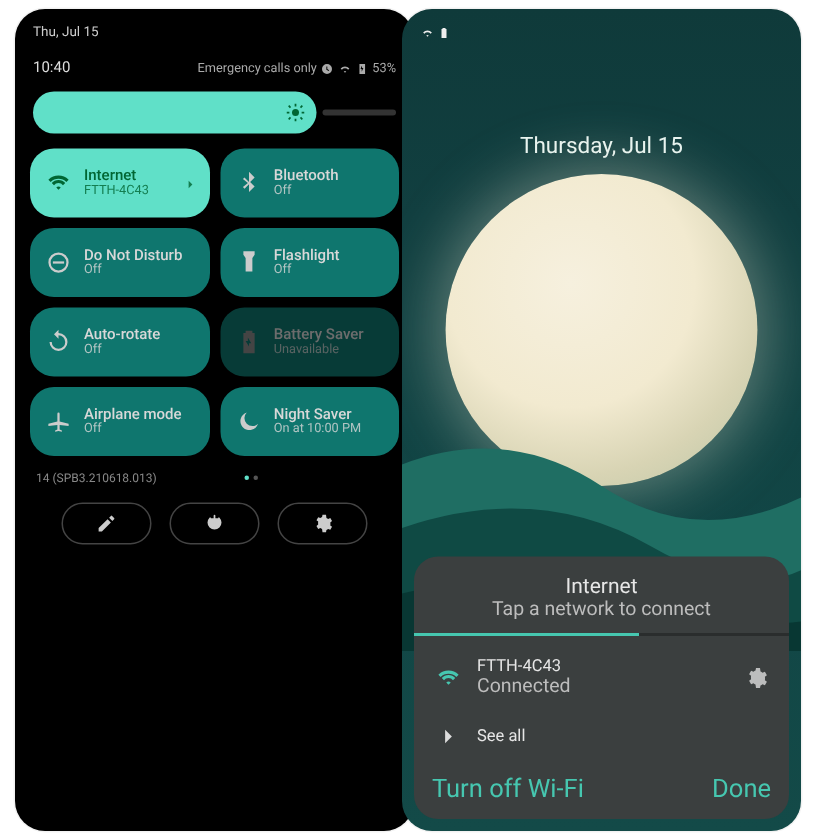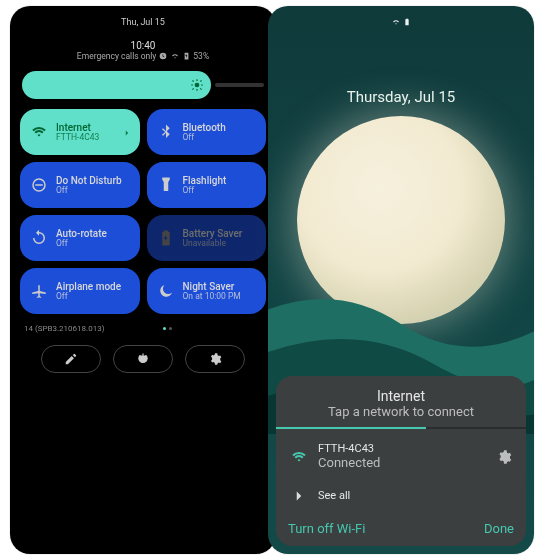--- a/index.html
+++ b/index.html
@@ -1,31 +1,31 @@
 <!DOCTYPE html>
 <html><head>
 <meta charset="utf-8">
 <style>
   html,body{margin:0;padding:0;background:#fff;font-family:Roboto,Arial,sans-serif;}
   .stage{width:560px;height:560px;position:relative;background:#fff;}
   .phone{position:absolute;top:6px;width:266px;height:548px;border-radius:20px;overflow:hidden;box-shadow:0 0 0 1px rgba(0,0,0,.05);}
   .phone.left{left:10px;background:#000;}
   .phone.right{left:268px;background:linear-gradient(180deg,#0f3a3a 0%,#113f40 25%,#114444 50%,#134a48 100%);}
-  .topbar{display:flex;justify-content:center;align-items:center;padding:6px 12px 0 12px;font-size:9px;color:#ccc;height:20px;}
+  .topbar{display:flex;justify-content:flex-start;align-items:center;padding:6px 12px 0 12px;font-size:9px;color:#ccc;height:20px;}
   .topbar.right{color:#eee;}
   .topbar .ricons svg{vertical-align:middle;}
-  .hdr{display:flex;justify-content:space-between;align-items:center;padding:8px 12px 4px 12px;font-size:10px;color:#ddd;flex-direction:column;}
+  .hdr{display:flex;justify-content:space-between;align-items:center;padding:8px 12px 4px 12px;font-size:10px;color:#ddd;}
   .hdr .hr{font-size:8.5px;color:#aaa;display:flex;align-items:flex-end;gap:2px;}
   .slider-row{display:flex;align-items:center;padding:6px 12px 10px 12px;}
   .slider{flex:0 0 78%;height:28px;border-radius:14px;background:#60e0c8;position:relative;}
   .knob{position:absolute;right:4px;top:4px;width:20px;height:20px;border-radius:10px;background:#60e0c8;display:flex;align-items:center;justify-content:center;}
   .knob svg{width:14px;height:14px;}
   .slider-tail{flex:1;height:4px;background:#333;margin-left:4px;border-radius:2px;}
   .tiles{display:grid;grid-template-columns:1fr 1fr;grid-auto-rows:46px;gap:7px;padding:0 10px;}
-  .tile{background:#1d4ed8;border-radius:16px;display:flex;align-items:center;padding:0 10px;gap:8px;color:#d8d8d8;position:relative;}
+  .tile{background:#0f766e;border-radius:16px;display:flex;align-items:center;padding:0 10px;gap:8px;color:#d8d8d8;position:relative;}
   .tile.on{background:#60e0c8;color:#063;}
   .tile.off2{opacity:.5;}
   .tile .tic{width:18px;height:18px;flex-shrink:0;}
   .tile .tic svg{width:18px;height:18px;}
   .tile .ttxt{display:flex;flex-direction:column;line-height:1.1;}
   .tile .ttxt .t1{font-size:10px;font-weight:500;}
   .tile .ttxt .t2{font-size:8.5px;opacity:.8;}
   .tile .chev{position:absolute;right:8px;opacity:.8;}
   .build{padding:10px 14px 4px;font-size:8px;color:#888;display:flex;align-items:center;justify-content:space-between;}
   .dots{display:flex;gap:3px;margin-right:90px}
@@ -47,21 +47,21 @@
   .sheet .sub{text-align:center;font-size:13px;color:#bdbdbd;margin-bottom:8px;}
   .prog{height:2px;background:#2a2d2d;margin:0 -12px 6px;position:relative;}
   .prog::before{content:"";position:absolute;left:0;top:0;height:2px;width:60%;background:#46c7b0;}
   .srow{display:flex;align-items:center;gap:10px;padding:8px 2px;}
   .srow .ric{width:18px;height:18px;}
   .srow .ric svg{width:18px;height:18px;}
   .srow .stxt{flex:1;display:flex;flex-direction:column;line-height:1.15;}
   .srow .s1{font-size:11px;}
   .srow .s2{font-size:13px;color:#bdbdbd;}
   .srow .gear{width:16px;height:16px;opacity:.8;}
-  .sfoot{display:flex;justify-content:space-between;padding-top:8px;font-size:13px;color:#46c7b0;}
+  .sfoot{display:flex;justify-content:space-between;padding-top:8px;font-size:17px;color:#46c7b0;}
 </style>
 </head>
 <body>
 
 <div class="stage">
 
   <div class="phone left">
     <div class="topbar">
       <span>Thu, Jul 15</span>
       <span class="ricons"></span>

